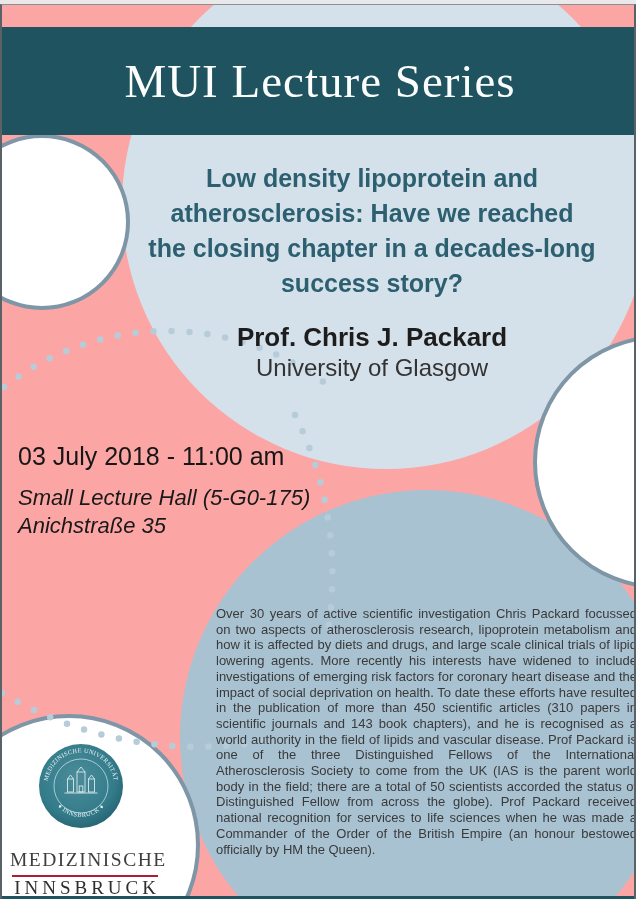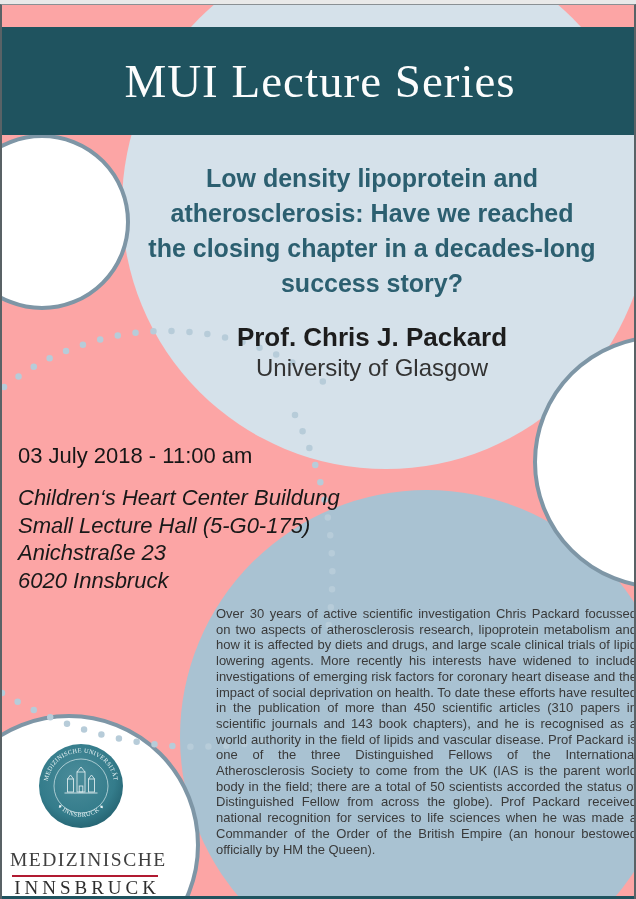--- a/index.html
+++ b/index.html
@@ -23,21 +23,21 @@
     font-family:"Liberation Serif", serif; font-size:47px; color:#fcfdfd; letter-spacing:1px;
   }
   .footer-bar{position:absolute; left:0; bottom:0; width:636px; height:7px; background:var(--banner_teal);}
   .center-col{position:absolute; left:70px; top:0; width:600px; text-align:center;}
   .lecture-title{position:absolute; top:156px; left:0; width:100%; color:var(--title_teal);
     font-size:25px; font-weight:bold; line-height:35px;}
   .lecture-title div{white-space:nowrap;}
   .speaker{position:absolute; top:317px; left:0; width:100%;}
   .speaker-name{font-size:26px; font-weight:bold; color:#1d1d1d; line-height:30px;}
   .speaker-affiliation{font-size:24px; color:#333333; line-height:29px; margin-top:1px;}
-  .datetime{position:absolute; left:16px; top:436px; font-size:22px; color:var(--near_black); line-height:30px;}
+  .datetime{position:absolute; left:16px; top:436px; font-size:25px; color:var(--near_black); line-height:30px;}
   .venue{position:absolute; left:16px; top:479px; font-size:22px; font-style:italic; color:#191919; line-height:27.5px;}
   .bio{position:absolute; left:214px; top:601px; width:421px; font-size:13px; line-height:15.7px;
     text-align:justify; color:var(--body_text);}
   .logo-block{position:absolute; left:8px; top:844px; width:150px; text-align:right; color:#3e3e3e;
     font-family:"Liberation Serif", serif;}
   .logo-line1{font-size:19.5px; letter-spacing:1.5px; line-height:21px;}
   .logo-line2{font-size:19.5px; letter-spacing:3px; line-height:21px;}
   .logo-divider{width:146px; height:2px; background:var(--divider_red); margin:5px auto 4px auto;}
   .logo-line3{font-size:19px; letter-spacing:4px; color:#2e2e2e; line-height:14px;}
   .seal{position:absolute; left:37px; top:739px; width:84px; height:84px;}
@@ -73,24 +73,22 @@
 
     <div class="speaker">
       <div class="speaker-name">Prof. Chris J. Packard</div>
       <div class="speaker-affiliation">University of Glasgow</div>
     </div>
   </div>
 
   <div class="datetime">03 July 2018 - 11:00 am</div>
 
   <div class="venue">
-    <div>Children‘s Heart Center Buildung</div>
     <div>Small Lecture Hall (5-G0-175)</div>
-    <div>Anichstraße 23</div>
-    <div>6020 Innsbruck</div>
+    <div>Anichstraße 35</div>
   </div>
 
   <div class="bio">Over 30 years of active scientific investigation Chris Packard focussed on two aspects of atherosclerosis research, lipoprotein metabolism and how it is affected by diets and drugs, and large scale clinical trials of lipid lowering agents. More recently his interests have widened to include investigations of emerging risk factors for coronary heart disease and the impact of social deprivation on health. To date these efforts have resulted in the publication of more than 450 scientific articles (310 papers in scientific journals and 143 book chapters), and he is recognised as a world authority in the field of lipids and vascular disease. Prof Packard is one of the three Distinguished Fellows of the International Atherosclerosis Society to come from the UK (IAS is the parent world body in the field; there are a total of 50 scientists accorded the status of Distinguished Fellow from across the globe). Prof Packard received national recognition for services to life sciences when he was made a Commander of the Order of the British Empire (an honour bestowed officially by HM the Queen).</div>
 
   <svg class="seal" viewBox="-42 -42 84 84">
     <defs>
       <radialGradient id="sealGrad" cx="45%" cy="40%" r="65%">
         <stop offset="0%" stop-color="#4b8c9a"></stop>
         <stop offset="70%" stop-color="#347c8b"></stop>
         <stop offset="100%" stop-color="#23606e"></stop>

